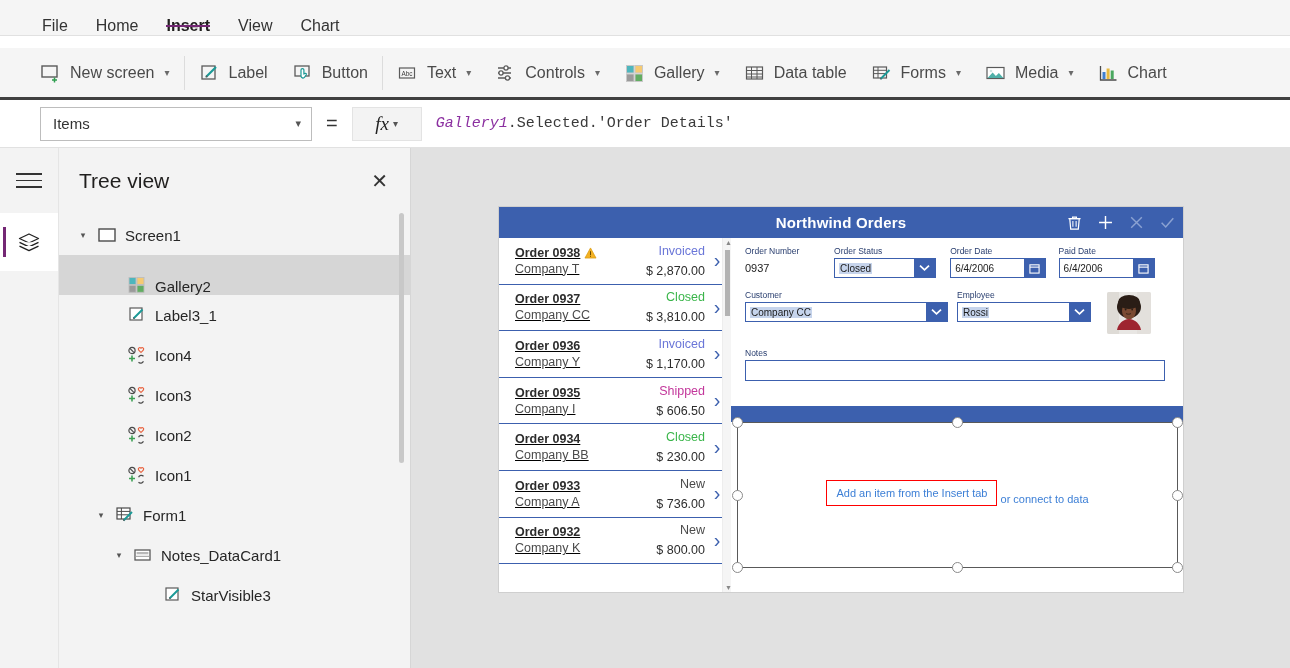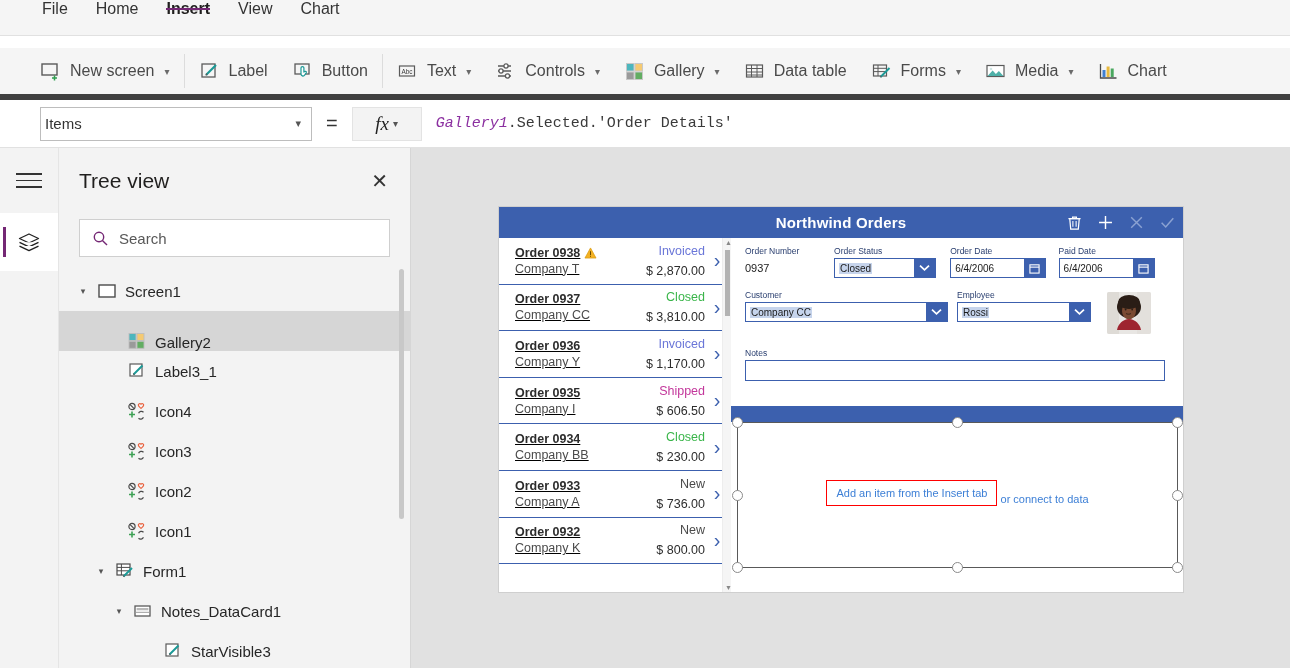--- a/index.html
+++ b/index.html
@@ -8,57 +8,57 @@
     font-family: "Liberation Sans", sans-serif;
     background: #ffffff;
     overflow: hidden;
   }
   .app { position: relative; width: 1290px; height: 668px; }
 
   
   .menubar {
     position: absolute; left: 0; top: 0; width: 1290px; height: 36px;
     background: #f5f5f5; border-bottom: 1px solid #e1e1e1;
-    display: flex; align-items: flex-start; padding-left: 28px;
+    display: flex; align-items: flex-end; padding-left: 28px;
   }
   .menu-item {
     display: flex; align-items: center; padding: 0 14px;
     font-size: 16px; color: #333; position: relative; cursor: default;
   }
   .menu-item.active { font-weight: bold; color: #201f1e; }
   .menu-item.active::after {
     content: ""; position: absolute; left: 14px; right: 14px; bottom: 8px;
     height: 2.5px; background: #742774;
   }
 
   
   .ribbon {
     position: absolute; left: 0; top: 48px; width: 1290px; height: 52px;
-    background: #f5f5f5; border-bottom: 6px solid #404040;
+    background: #f5f5f5; border-bottom: 3px solid #404040;
     display: flex; align-items: center; overflow: hidden;
   }
   .rb-sep { width: 1px; height: 34px; background: #dcdcdc; margin: 0 2px; flex: none; }
   .rb-btn {
     display: flex; align-items: center; gap: 8px; height: 36px;
     padding: 0 12px; white-space: nowrap; cursor: default;
   }
   .rb-label { font-size: 16px; color: #4a4a4a; }
   .rb-chev { font-size: 10px; color: #6a6a6a; margin-left: 2px; }
   .rb-ico { width: 22px; height: 20px; flex: none; display: block; }
 
   
   .fbar {
     position: absolute; left: 0; top: 100px; width: 1290px; height: 48px;
     background: #ffffff; border-bottom: 1px solid #e1e1e1;
     display: flex; align-items: center; padding-left: 40px;
   }
   .prop-select {
     width: 272px; height: 34px; border: 1px solid #bdbdbd; background: #fff;
     display: flex; align-items: center; justify-content: space-between;
-    padding: 0 10px 0 4px; font-size: 15px; color: #333; cursor: default;
+    padding: 0 10px 0 12px; font-size: 15px; color: #333; cursor: default;
   }
   .prop-select .chev { font-size: 11px; color: #555; }
   .eq { font-size: 20px; color: #333; margin: 0 14px; font-weight: 500; }
   .fx-box {
     width: 70px; height: 34px; background: #f3f3f3; border: 1px solid #e3e3e3;
     display: flex; align-items: center; justify-content: center; gap: 4px;
     font-family: "Liberation Serif", serif; font-style: italic;
     font-size: 19px; color: #222; cursor: default;
   }
   .fx-box .chev { font-size: 10px; font-style: normal; color: #555; }
@@ -366,29 +366,20 @@
         <path d="M3.5 12.3L13 16.8l9.5-4.5" fill="#fff" stroke="#222" stroke-width="1.3" stroke-linejoin="round"></path>
         <path d="M3.5 16.1L13 20.6l9.5-4.5" fill="#fff" stroke="#222" stroke-width="1.3" stroke-linejoin="round"></path>
       </svg>
     </div>
   </div>
 
   <div class="tree">
     <div class="tree-head">
       <span class="tree-title">Tree view</span>
       <span class="close-x">✕</span>
-    </div>
-    <div class="search-wrap">
-      <div class="search-box">
-        <svg width="17" height="17" viewBox="0 0 17 17">
-          <circle cx="7" cy="7" r="4.7" fill="none" stroke="#742774" stroke-width="1.4"></circle>
-          <path d="M10.4 10.4L15 15" stroke="#742774" stroke-width="1.4"></path>
-        </svg>
-        <span class="ph">Search</span>
-      </div>
     </div>
     <div class="tree-list">
       <div class="tree-sb"></div>
 
       <div class="tnode" style="padding-left:18px">
         <span class="tw">▾</span>
         <svg class="ticon" viewBox="0 0 22 20">
             <rect x="3" y="4" width="16" height="12" fill="#fff" stroke="#4a4a4a" stroke-width="1.4"></rect>
           </svg>
         <span>Screen1</span>

